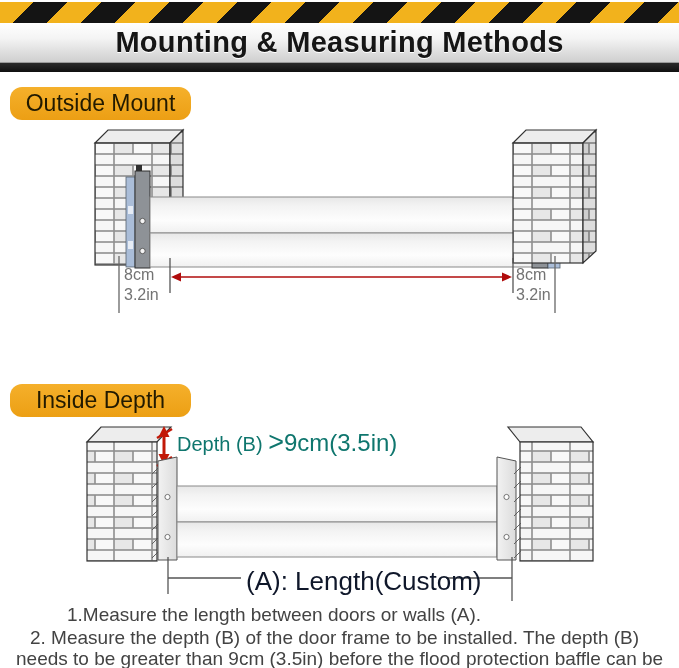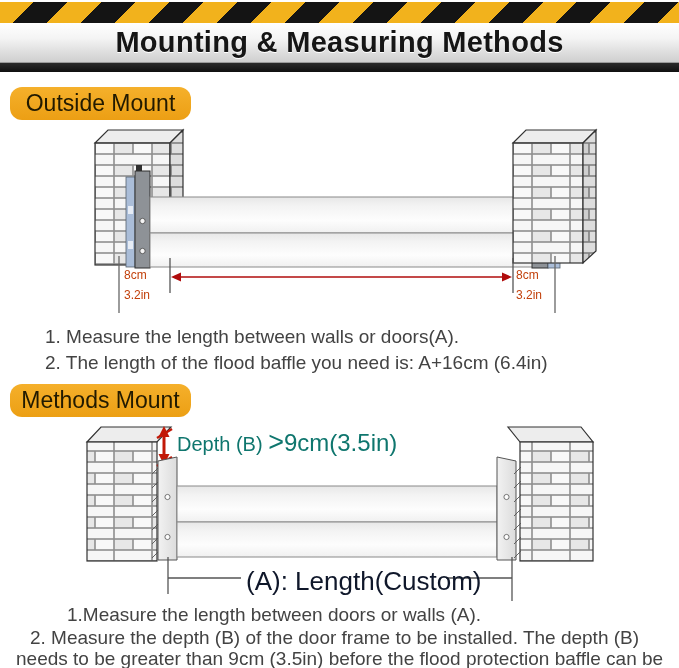--- a/index.html
+++ b/index.html
@@ -32,21 +32,21 @@
     background:linear-gradient(180deg,#f5b02b,#ec9f14);
     border-radius:12px;text-align:center;
     font-size:23px;font-weight:500;color:#221a00;line-height:33px;
   }
   .badge.outside{top:87px;}
   .badge.inside{top:384px;}
   
   svg.art{position:absolute;left:0;top:0;}
   
   .dim{
-    position:absolute;font-size:12px;line-height:20px;color:#c2410c;white-space:nowrap;
+    position:absolute;font-size:16px;line-height:20px;color:#737373;white-space:nowrap;
   }
   .dim.left{left:124px;top:265px;}
   .dim.right{left:516px;top:265px;}
   .a-label{
     position:absolute;left:228px;top:283px;font-size:22px;color:#3f3f3f;white-space:nowrap;
   }
   .a-label .a{color:#C21807;font-weight:800;font-size:24px;}
   .step{
     position:absolute;font-size:19px;color:#434343;white-space:nowrap;
   }
@@ -68,21 +68,21 @@
 <body>
 
 <div class="page">
 
   <div class="hazard"></div>
   <div class="titlebar"></div>
   <div class="title">Mounting &amp; Measuring Methods</div>
   <div class="darkbar"></div>
 
   <div class="badge outside">Outside Mount</div>
-  <div class="badge inside">Methods Mount</div>
+  <div class="badge inside">Inside Depth</div>
 
   <svg class="art" width="679" height="668" viewBox="0 0 679 668">
     <defs>
       <pattern id="brick" width="38" height="22" patternUnits="userSpaceOnUse">
         <rect width="38" height="22" fill="#8f8f8f"></rect>
         <rect x="0.8" y="0.8" width="36.4" height="9.4" fill="#f6f6f6"></rect>
         <rect x="0.8" y="11.8" width="17.4" height="9.4" fill="#e7e7e7"></rect>
         <rect x="19.8" y="11.8" width="17.4" height="9.4" fill="#f8f8f8"></rect>
       </pattern>
       <linearGradient id="plank" x1="0" y1="0" x2="0" y2="1">
@@ -219,22 +219,20 @@
   </svg>
 
   <div class="dim left">
     <div>8cm</div>
     <div>3.2in</div>
   </div>
   <div class="dim right">
     <div>8cm</div>
     <div>3.2in</div>
   </div>
-  <div class="step o1">1. Measure the length between walls or doors(A).</div>
-  <div class="step o2">2. The length of the flood baffle you need is: A+16cm (6.4in)</div>
 
   <div class="depth-label">
     <span class="p">Depth (B) </span><span class="g">&gt;</span><span class="v">9cm(3.5in)</span>
   </div>
   <div class="len-label">(A): Length(Custom)</div>
   <div class="step i1">1.Measure the length between doors or walls (A).</div>
   <div class="step i2">2. Measure the depth (B) of the door frame to be installed. The depth (B) needs to be greater than 9cm (3.5in) before the flood protection baffle can be installed.</div>
 
 </div>
 

